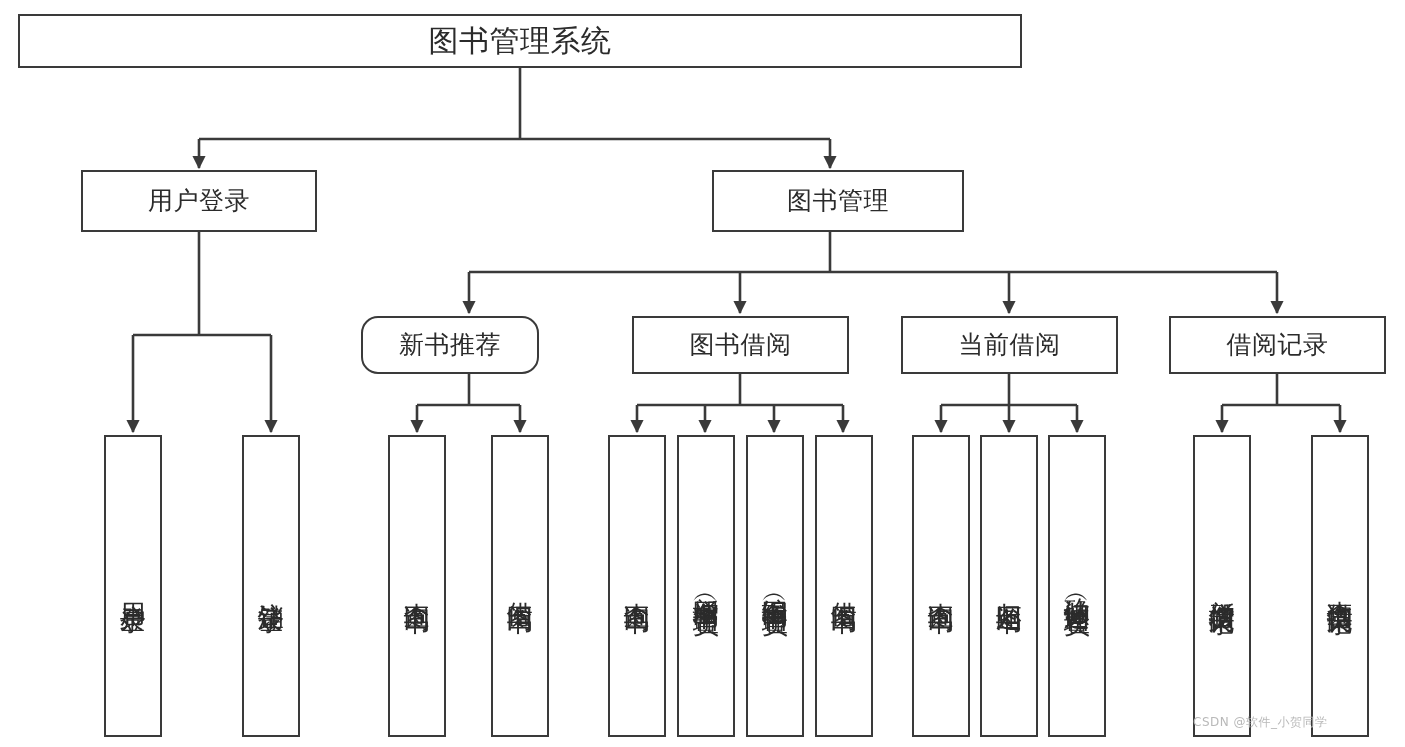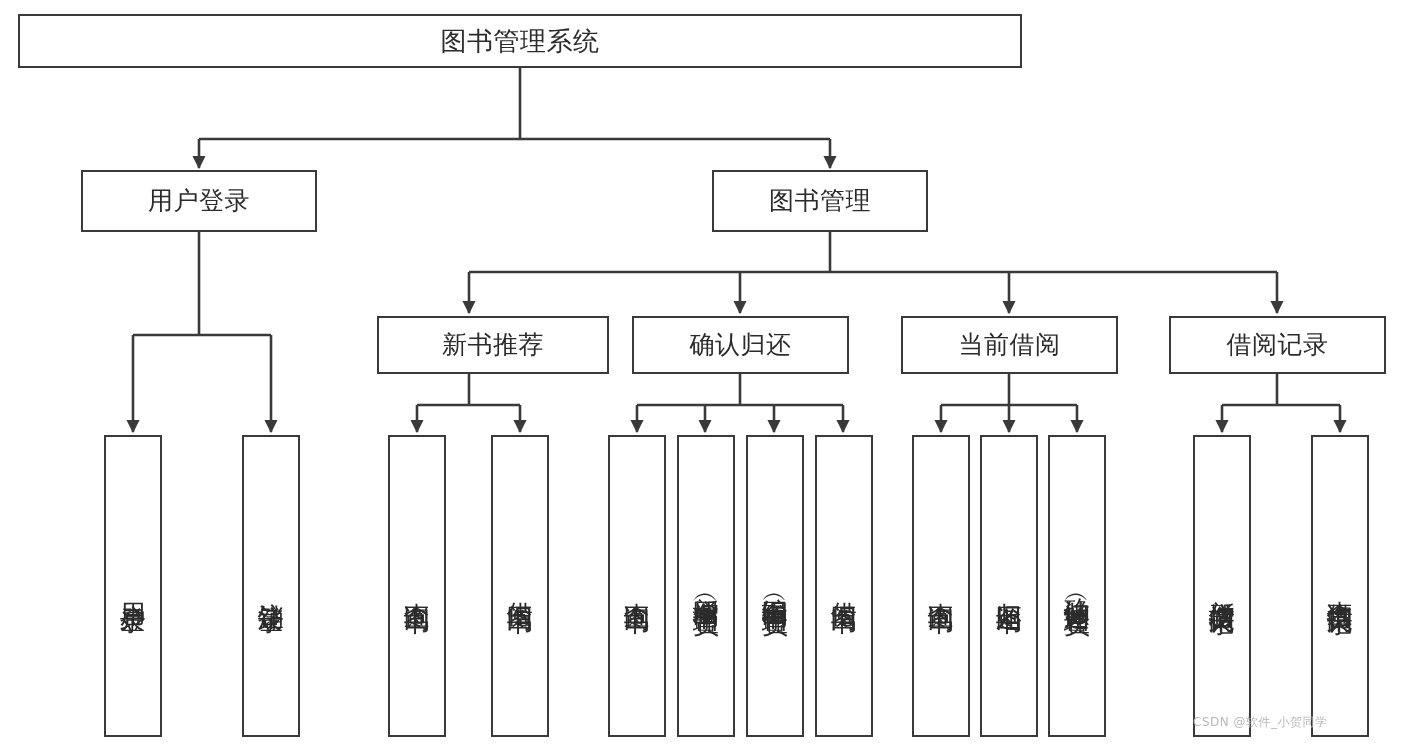--- a/index.html
+++ b/index.html
@@ -39,21 +39,21 @@
     display: block;
     line-height: 1.02;
     letter-spacing: 0.5px;
     white-space: nowrap;
   }
   
   .h-node .node-label {
     font-size: 25px;
   }
   .h-node.root .node-label {
-    font-size: 26px;
+    font-size: 30px;
   }
   
   .v-node .node-label {
     writing-mode: vertical-rl;
     text-orientation: upright;
     font-size: 26px;
     line-height: 1.18;
     letter-spacing: 2px;
   }
   .watermark {
@@ -124,30 +124,30 @@
   </svg>
 
   <div class="node h-node root" style="left:18px; top:14px; width:1004px; height:54px;">
     <span class="node-label">图书管理系统</span>
   </div>
 
   <div class="node h-node" style="left:81px; top:170px; width:236px; height:62px;">
     <span class="node-label">用户登录</span>
   </div>
 
-  <div class="node h-node" style="left:712px; top:170px; width:216px; height:62px;">
+  <div class="node h-node" style="left:712px; top:170px; width:252px; height:62px;">
     <span class="node-label">图书管理</span>
   </div>
 
-  <div class="node h-node" style="left:377px; top:316px; width:232px; height:58px;">
+  <div class="node h-node" style="left:361px; top:316px; width:178px; height:58px;border-radius:17px;">
     <span class="node-label">新书推荐</span>
   </div>
 
   <div class="node h-node" style="left:632px; top:316px; width:217px; height:58px;">
-    <span class="node-label">确认归还</span>
+    <span class="node-label">图书借阅</span>
   </div>
 
   <div class="node h-node" style="left:901px; top:316px; width:217px; height:58px;justify-content:center;">
     <span class="node-label">当前借阅</span>
   </div>
 
   <div class="node h-node" style="left:1169px; top:316px; width:217px; height:58px;font-family:Liberation Serif, serif;">
     <span class="node-label">借阅记录</span>
   </div>
 

